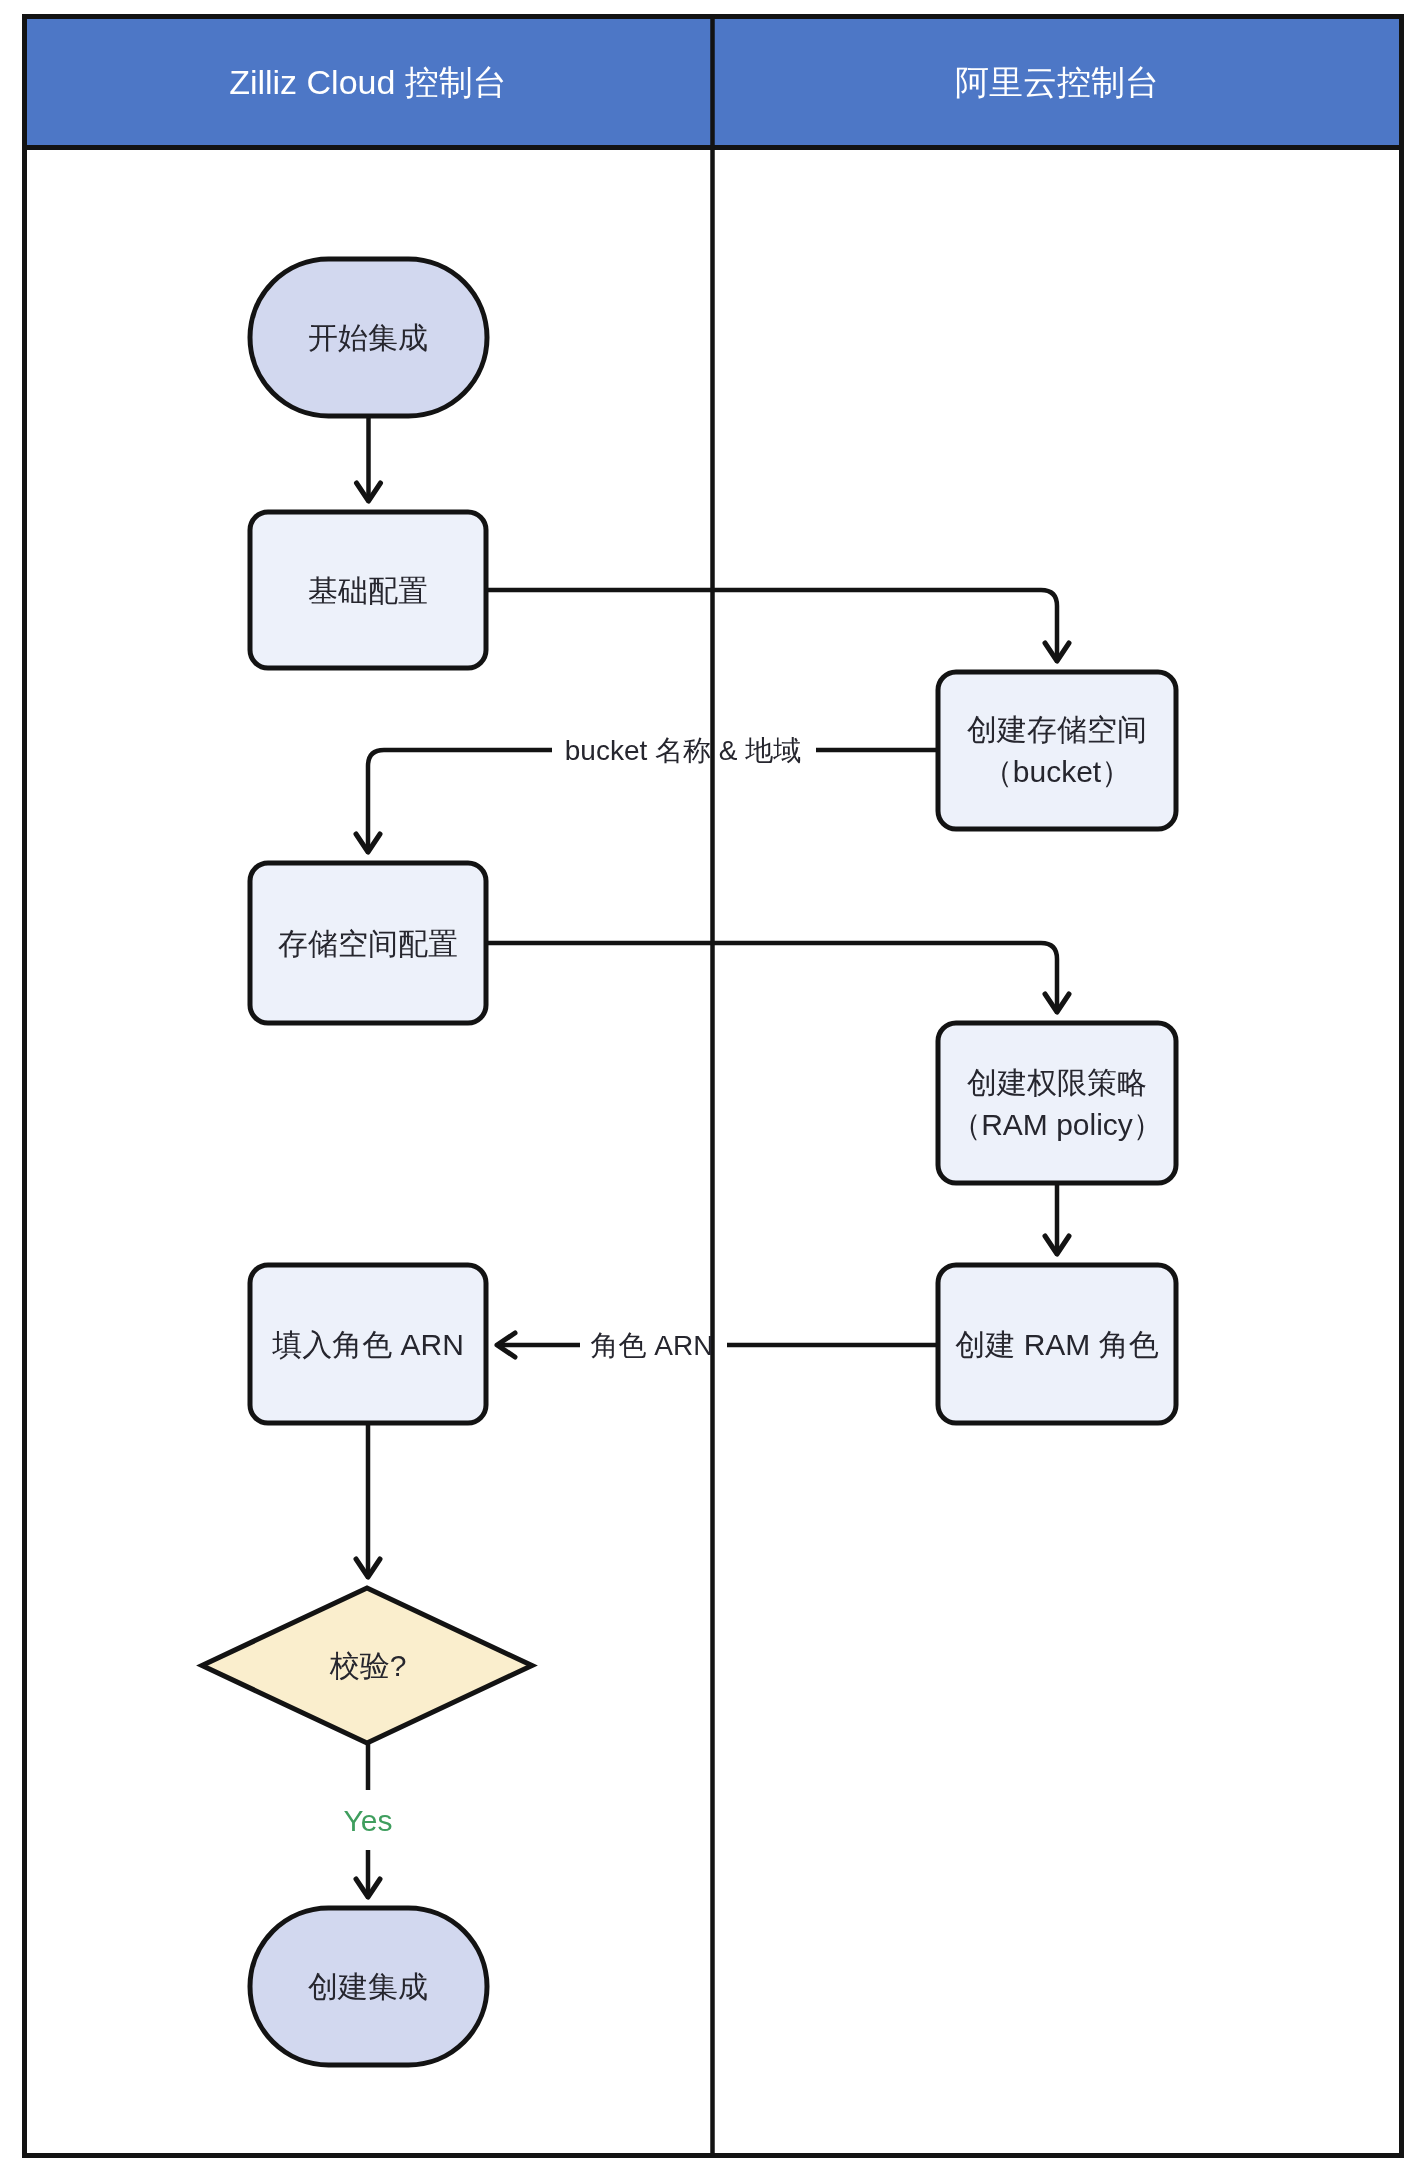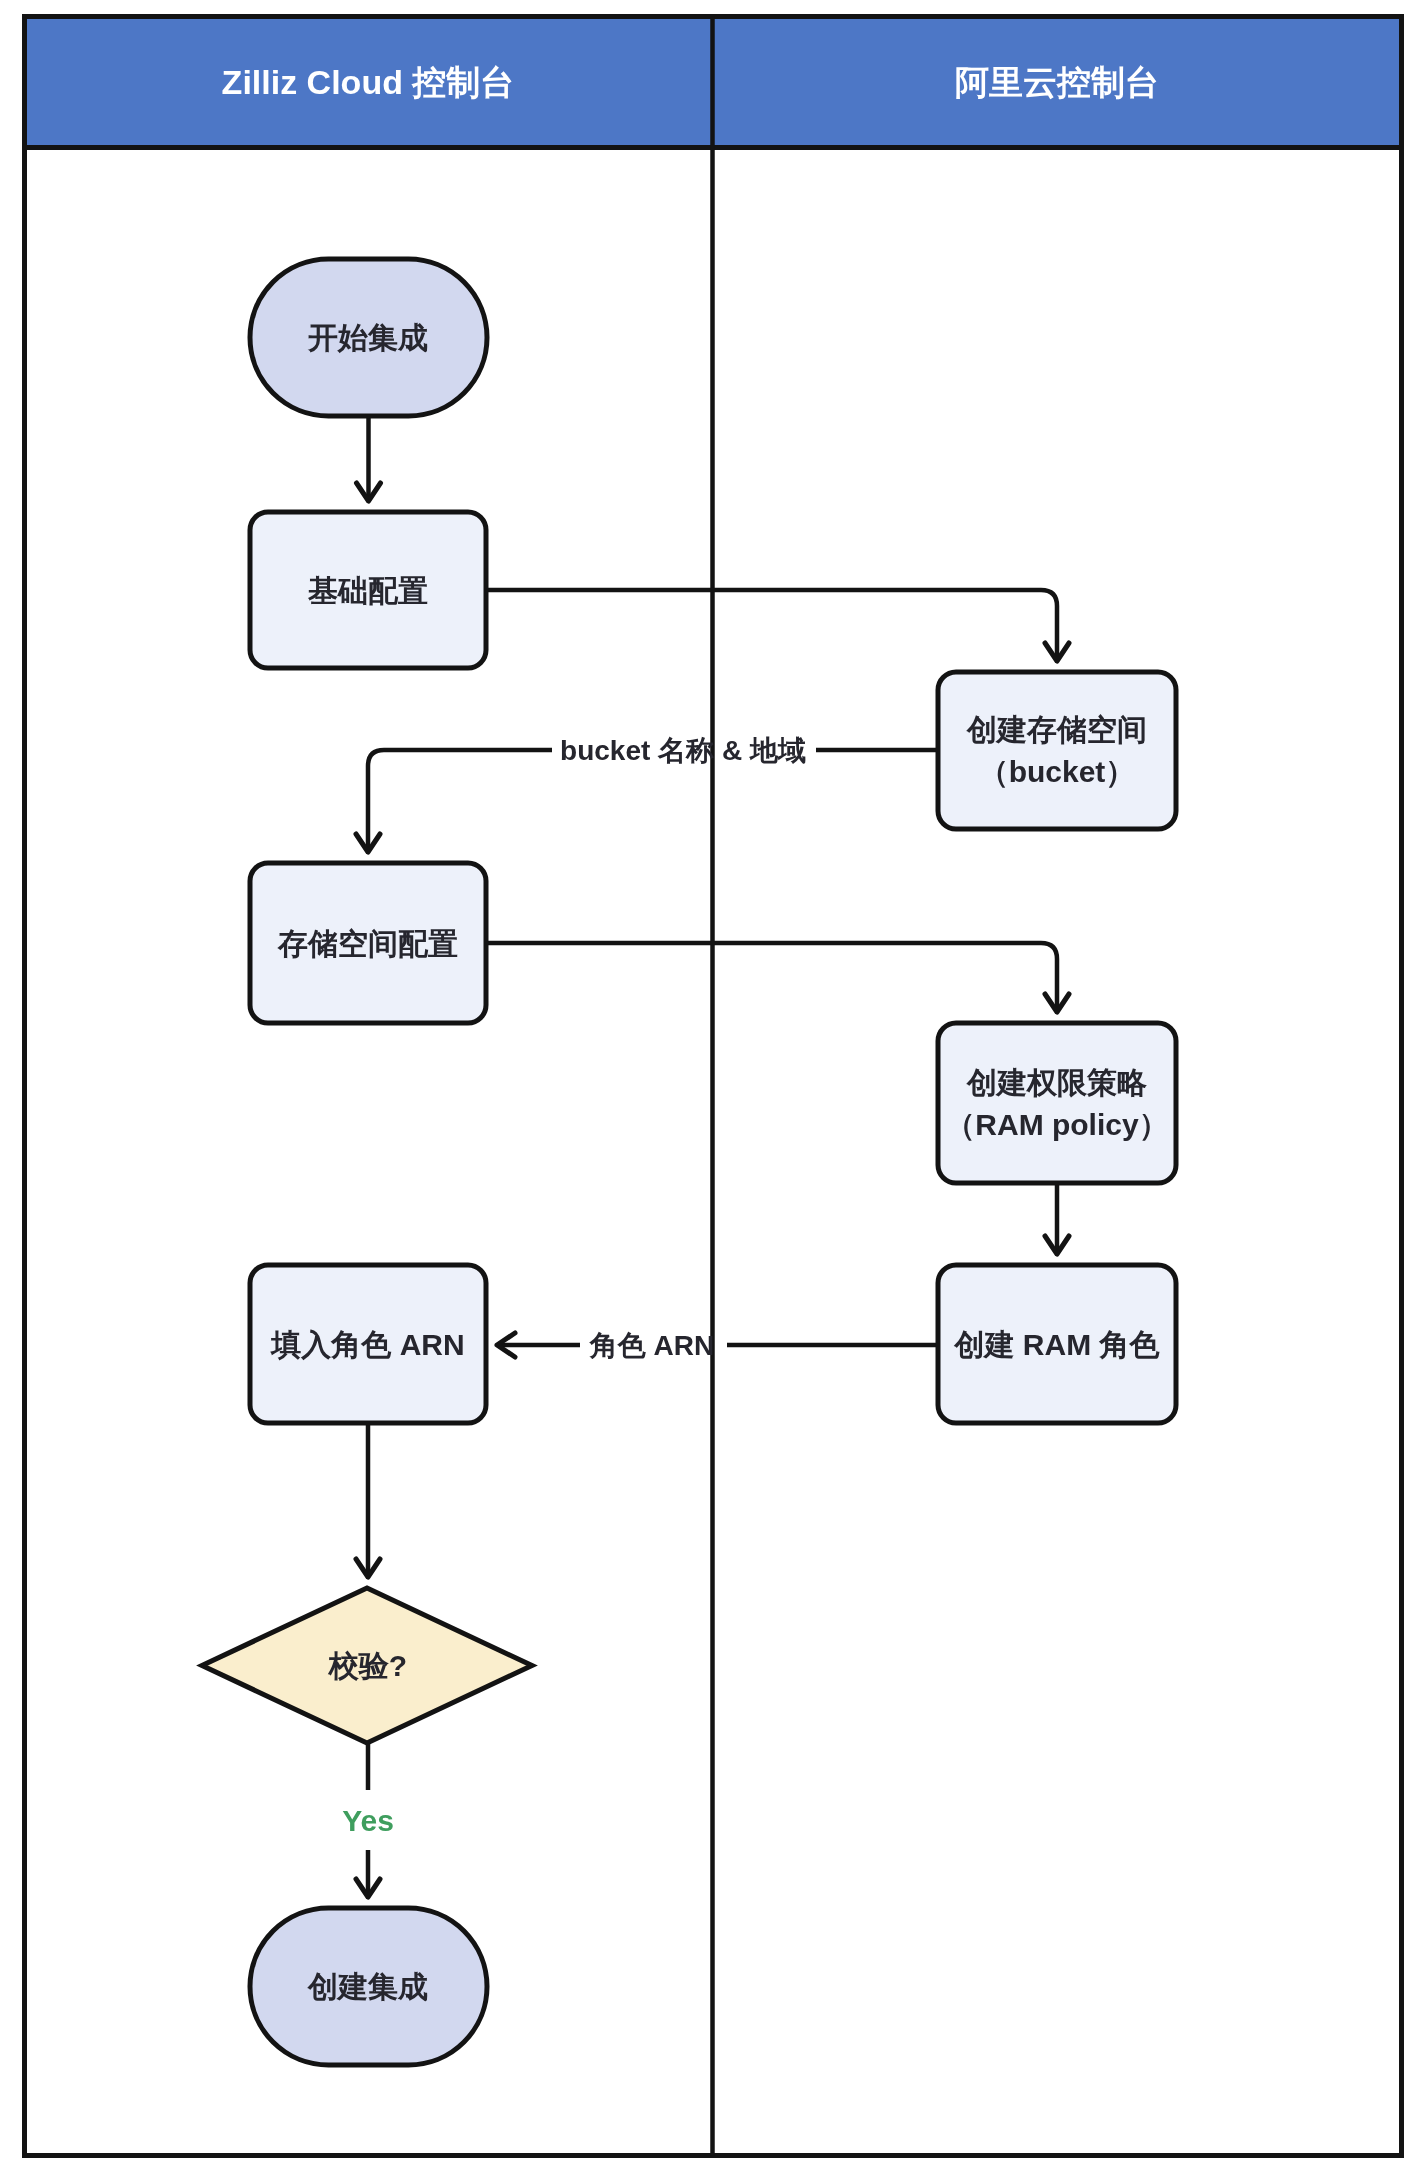--- a/index.html
+++ b/index.html
@@ -1,19 +1,18 @@
 <!DOCTYPE html>
 <html><head>
 <meta charset="utf-8">
 <style>
   html, body { margin: 0; padding: 0; background: #ffffff; }
   .page {
     width: 1237px; height: 2180px; position: relative;
     font-family: "Liberation Sans", "DejaVu Sans", sans-serif;
-    font-weight: bold;
   }
   svg { display: block; }
   .frame   { fill: #ffffff; stroke: #131313; stroke-width: 5; }
   .header-band { stroke: #131313; stroke-width: 5; }
   .divider { stroke: #131313; stroke-width: 4.5; }
   .shape   { stroke: #131313; stroke-width: 5; }
   .edge    { stroke: #131313; stroke-width: 4.5; fill: none; }
   .arrowhead { stroke: #131313; stroke-width: 5; fill: none; stroke-linecap: round; stroke-linejoin: round; }
   text { font-family: "Liberation Sans", "DejaVu Sans", sans-serif; }
   .header-title { font-size: 34px; text-anchor: middle; }

